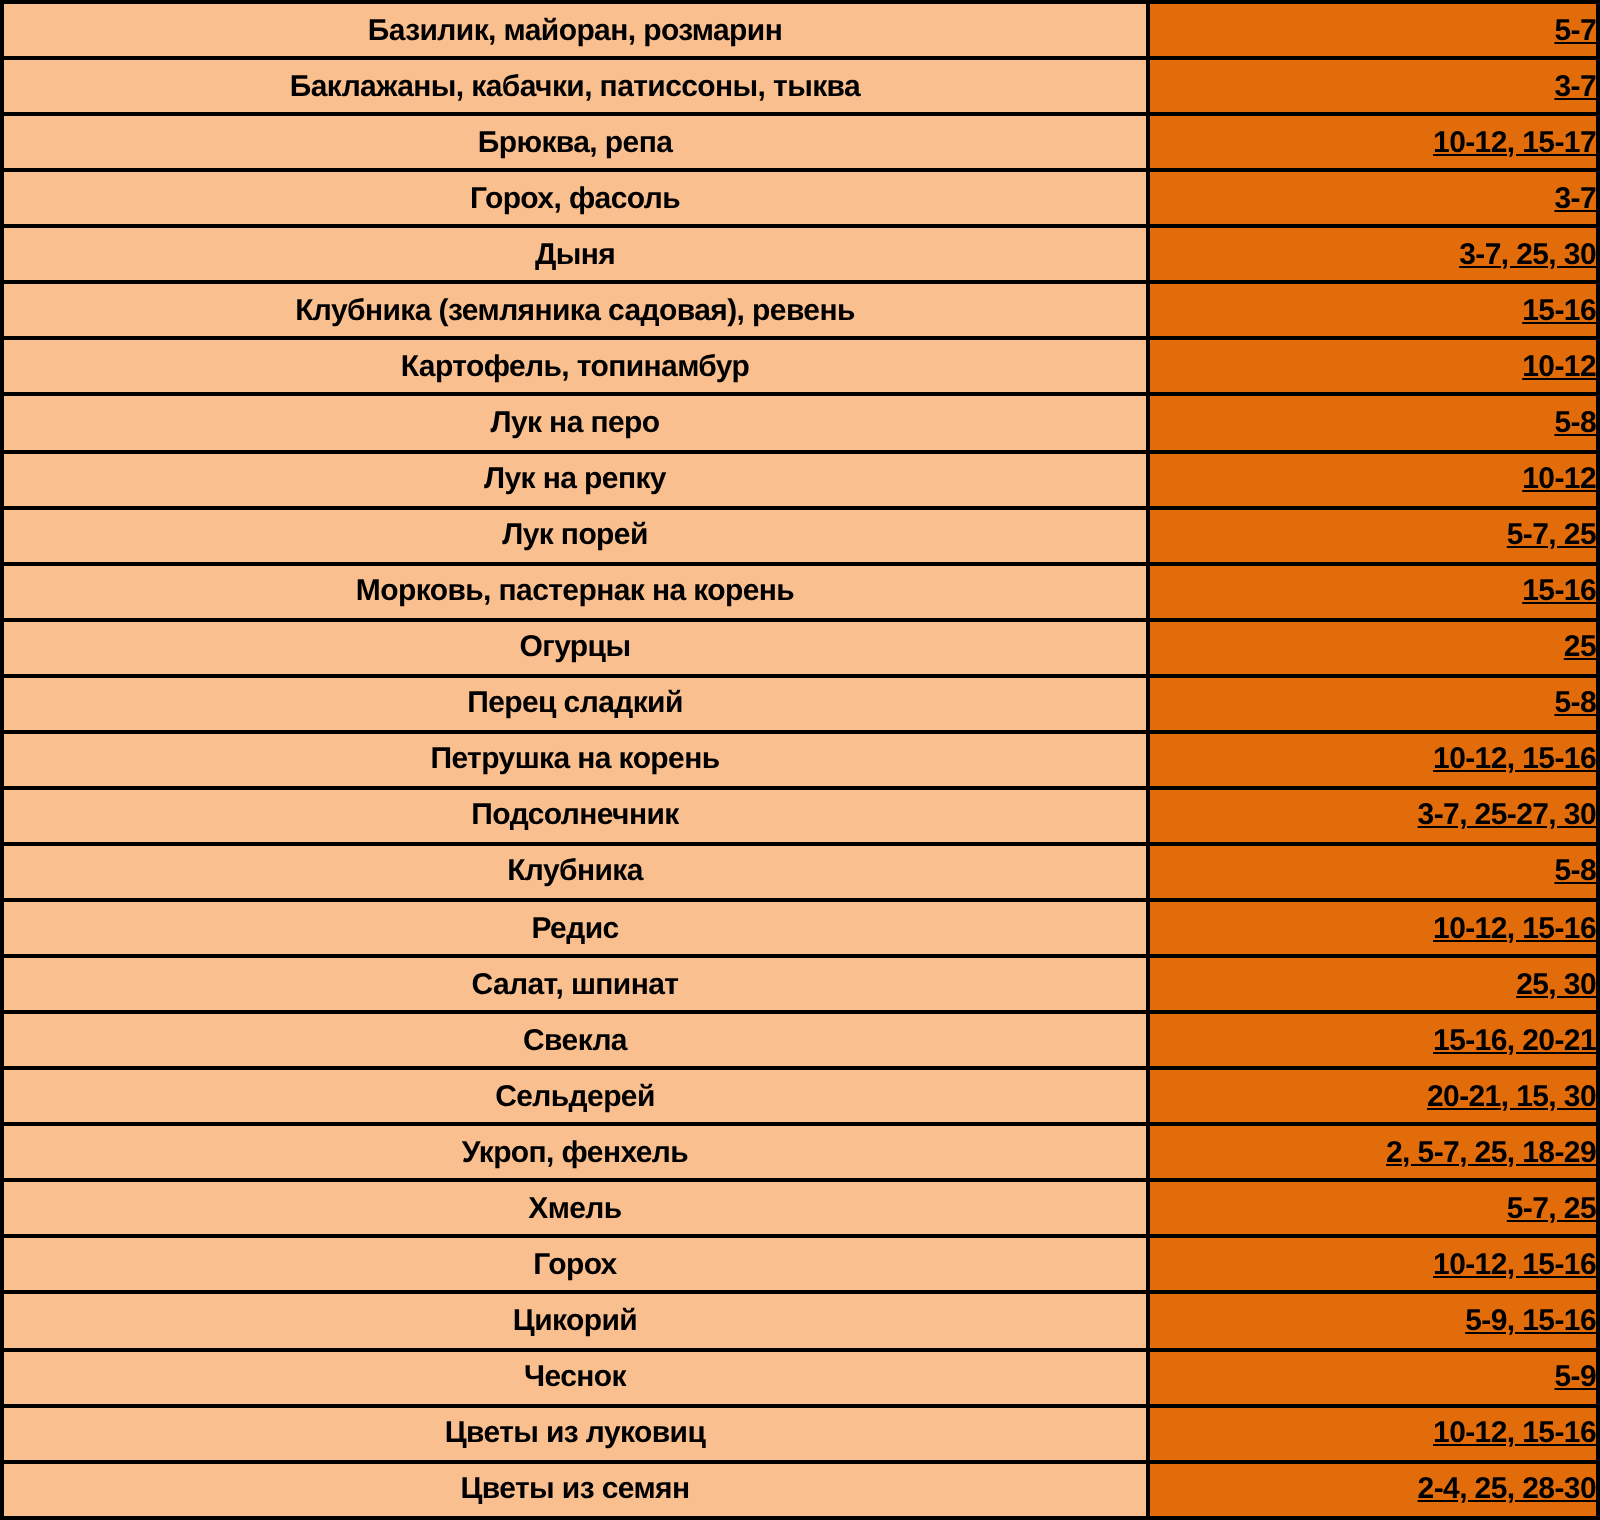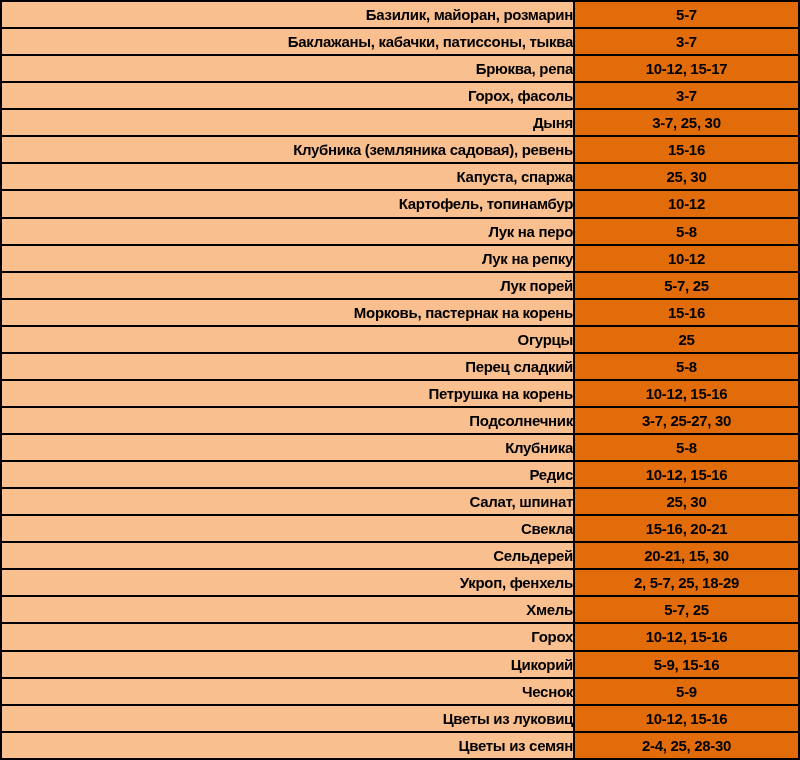--- a/index.html
+++ b/index.html
@@ -30,26 +30,27 @@
     letter-spacing:-0.3px;
     color:var(--text-color);
     padding:0;
     vertical-align:middle;
     overflow:hidden;
     white-space:nowrap;
   }
   td.culture-cell{
     background:var(--culture-bg);
     width:571px;
-    text-align:right;
+    text-align:center;
     padding-left:8px;
   }
   td.value-cell{
     background:var(--value-bg);
-    text-align:center;
+    text-align:right;
+    text-decoration:underline;
   }
 </style>
 </head>
 <body>
 
 <div class="table-wrap">
 <table class="planting-table">
 <tbody>
   <tr>
           <td class="culture-cell">Базилик, майоран, розмарин</td>
@@ -67,24 +68,20 @@
           <td class="culture-cell">Горох, фасоль</td>
           <td class="value-cell">3-7</td>
         </tr>
   <tr>
           <td class="culture-cell">Дыня</td>
           <td class="value-cell">3-7, 25, 30</td>
         </tr>
   <tr>
           <td class="culture-cell">Клубника (земляника садовая), ревень</td>
           <td class="value-cell">15-16</td>
-        </tr>
-  <tr>
-          <td class="culture-cell">Капуста, спаржа</td>
-          <td class="value-cell">25, 30</td>
         </tr>
   <tr>
           <td class="culture-cell">Картофель, топинамбур</td>
           <td class="value-cell">10-12</td>
         </tr>
   <tr>
           <td class="culture-cell">Лук на перо</td>
           <td class="value-cell">5-8</td>
         </tr>
   <tr>

